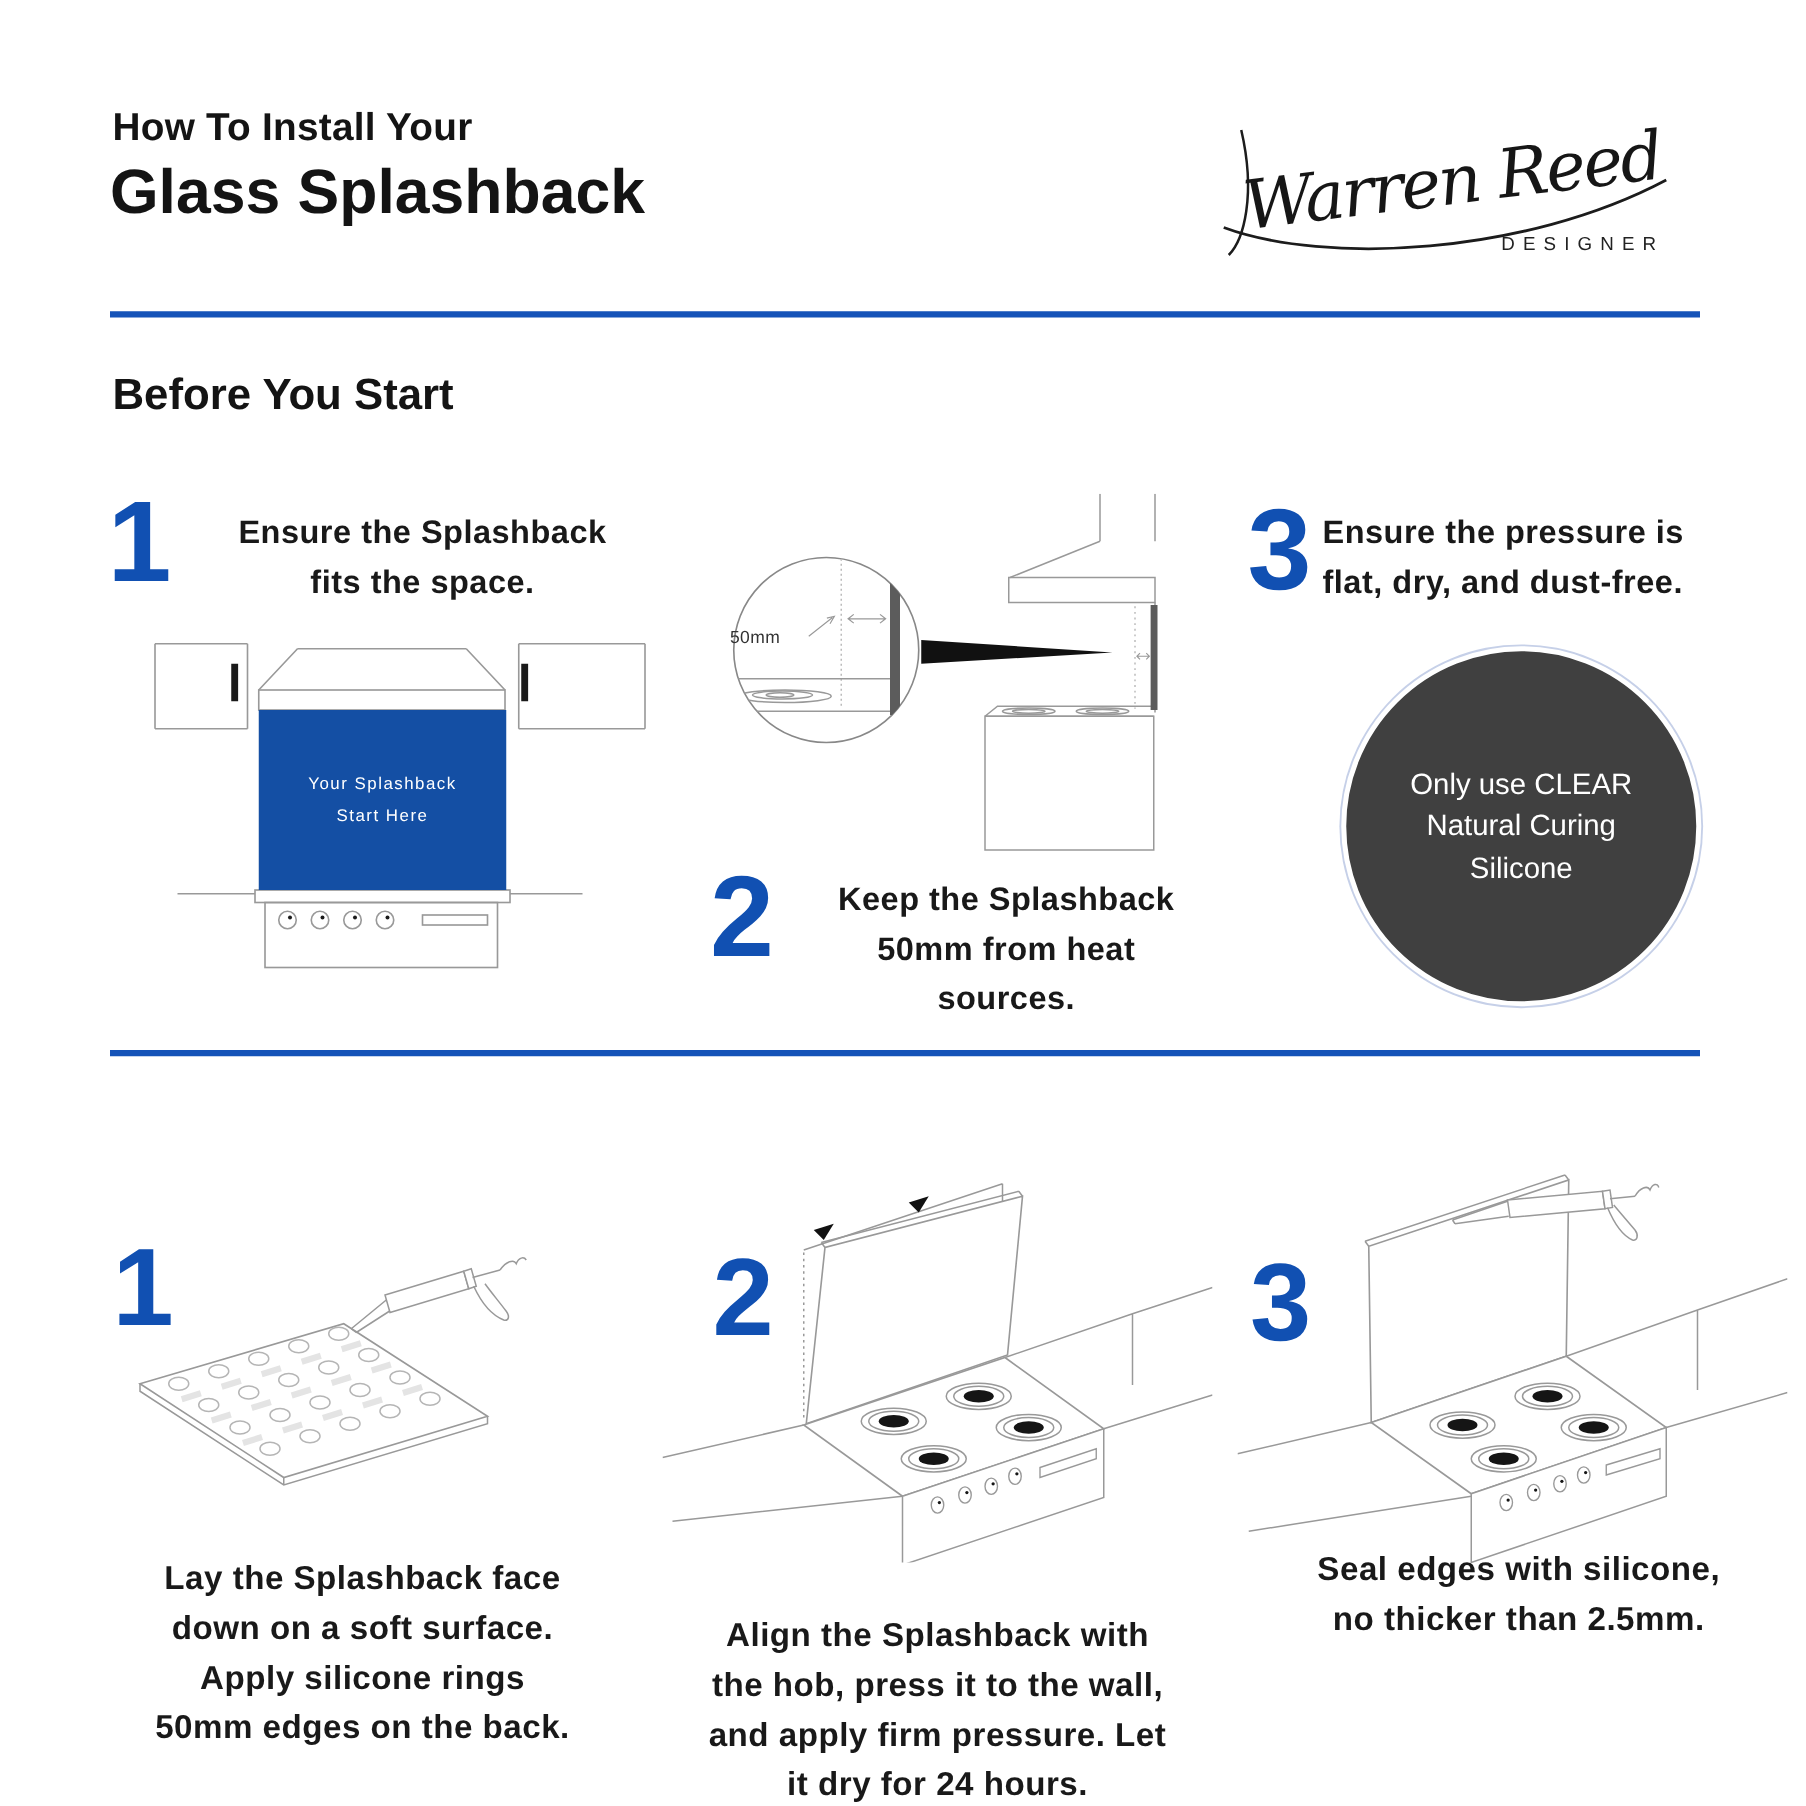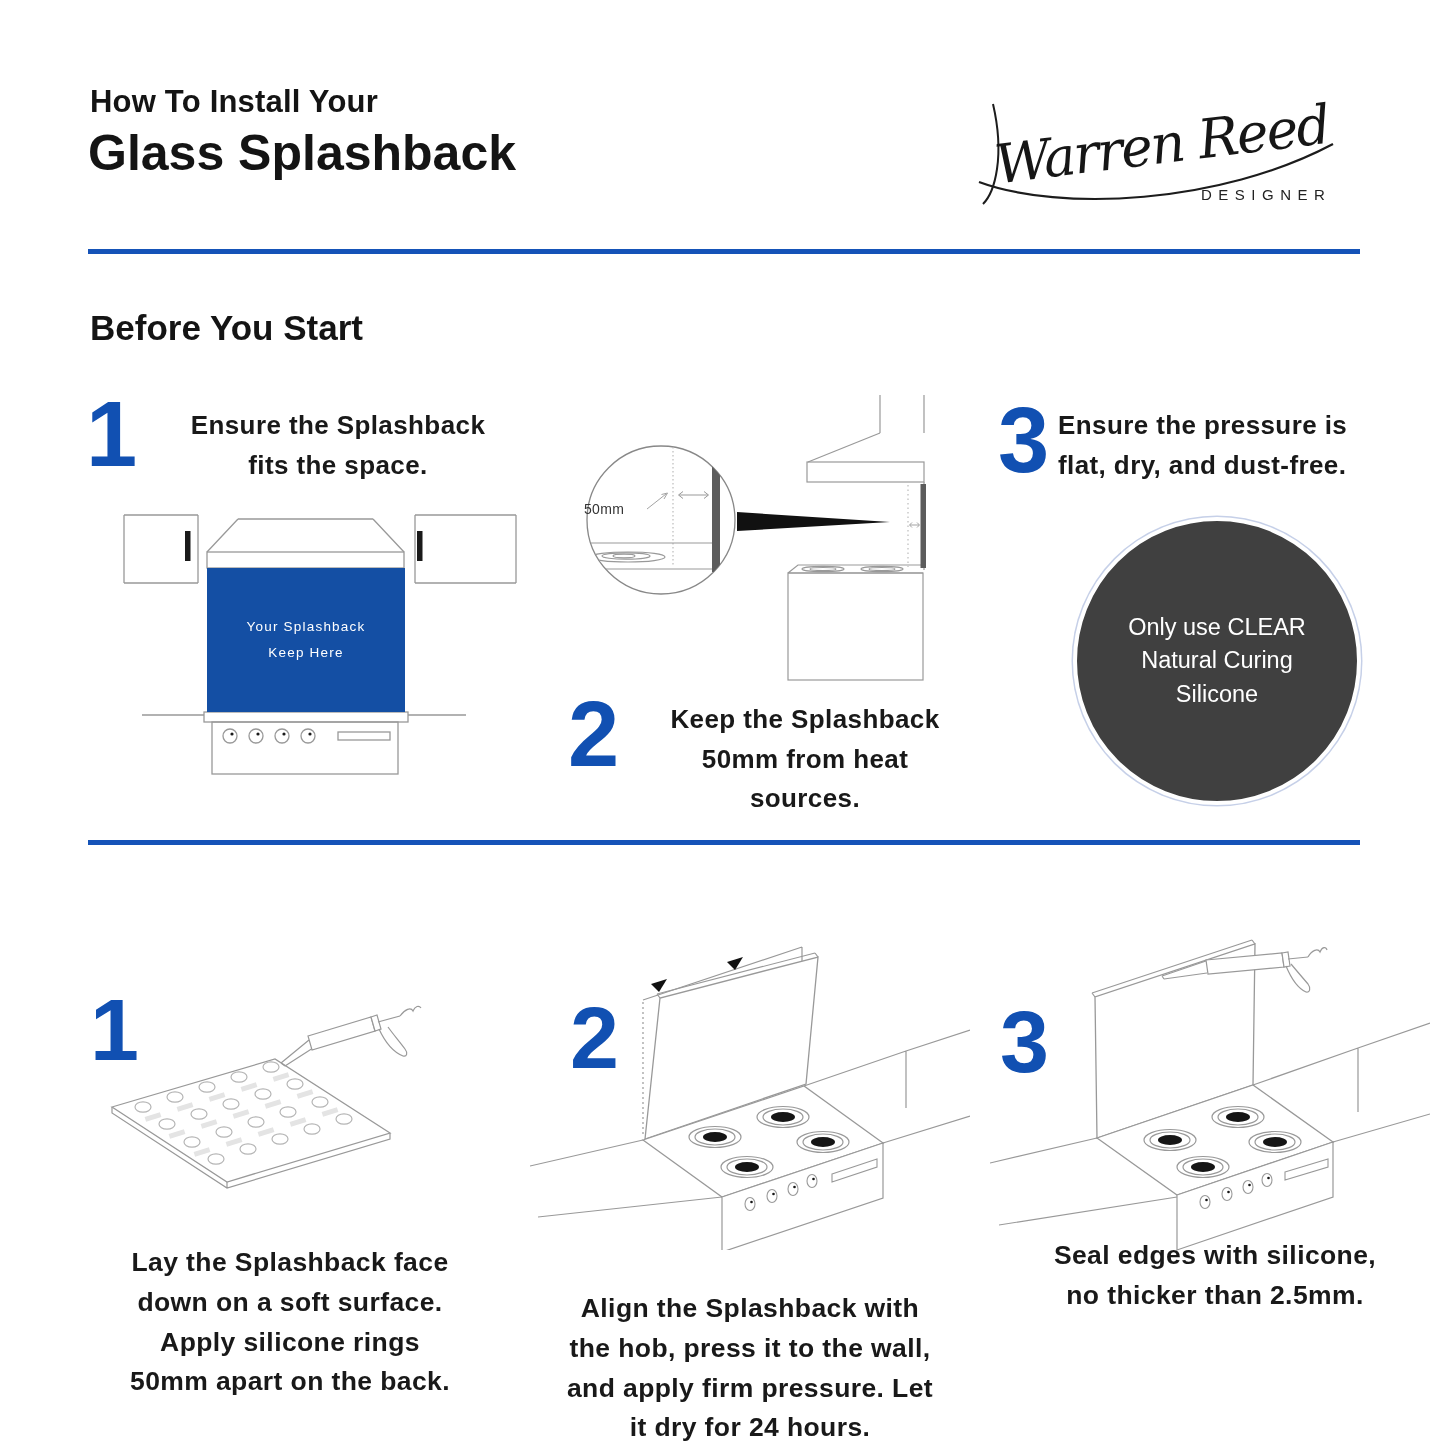--- a/index.html
+++ b/index.html
@@ -10,21 +10,21 @@
 
   #title1{left:90px;top:84px;font-size:31px;font-weight:700;letter-spacing:.2px;color:#141414;}
   #title2{left:88px;top:124px;font-size:50px;font-weight:700;color:#141414;}
   #logo{left:965px;top:64px;width:385px;height:175px;}
 
   .divider{left:88px;width:1272px;height:5px;background:#1553b8;}
   #div1{top:249px}
   #div2{top:840px}
 
   .h2{font-size:35px;font-weight:700;color:#141414;}
-  #h-before{left:90px;top:308px;}
+  #h-before{left:90px;top:296px;}
   #h-apply{left:90px;top:891px;}
 
   .num{font-size:92px;font-weight:700;color:#1150b2;line-height:1;}
   #n1{left:86px;top:388px}
   #n2{left:568px;top:688px}
   #n3{left:998px;top:394px}
   #na1{left:90px;top:986px;font-size:88px;}
   #na2{left:570px;top:994px;font-size:88px;}
   #na3{left:1000px;top:998px;font-size:88px;}
 
@@ -98,21 +98,21 @@
         <rect x="65" y="36" width="5.5" height="30"></rect>
         <rect x="297" y="36" width="5.5" height="30"></rect>
         <circle cx="112" cy="239" r="1.6"></circle>
         <circle cx="138" cy="239" r="1.6"></circle>
         <circle cx="164" cy="239" r="1.6"></circle>
         <circle cx="190" cy="239" r="1.6"></circle>
       </g>
     </svg>
     <div class="abs pre" id="panel">
       <span>Your Splashback
-Keep Here</span>
+Start Here</span>
     </div>
   </div>
 
   <div class="abs" id="illus2">
     <svg class="fillbox" width="425" height="310" viewBox="0 0 425 310">
       <defs>
           <clipPath id="magclip">
             <circle cx="101" cy="125" r="74"></circle>
           </clipPath>
         </defs>
@@ -315,21 +315,21 @@
           <circle cx="238.5" cy="262" r="1.3"></circle>
           <circle cx="259.5" cy="255" r="1.3"></circle>
           <circle cx="278.5" cy="248" r="1.3"></circle>
       </g>
     </svg>
   </div>
 
   <div class="abs caption pre" id="cap1">Lay the Splashback face
 down on a soft surface.
 Apply silicone rings
-50mm apart on the back.</div>
+50mm edges on the back.</div>
   <div class="abs caption pre" id="cap2">Align the Splashback with
 the hob, press it to the wall,
 and apply firm pressure. Let
 it dry for 24 hours.</div>
   <div class="abs caption pre" id="cap3">Seal edges with silicone,
 no thicker than 2.5mm.</div>
 
 </div>
 
 </body></html>

